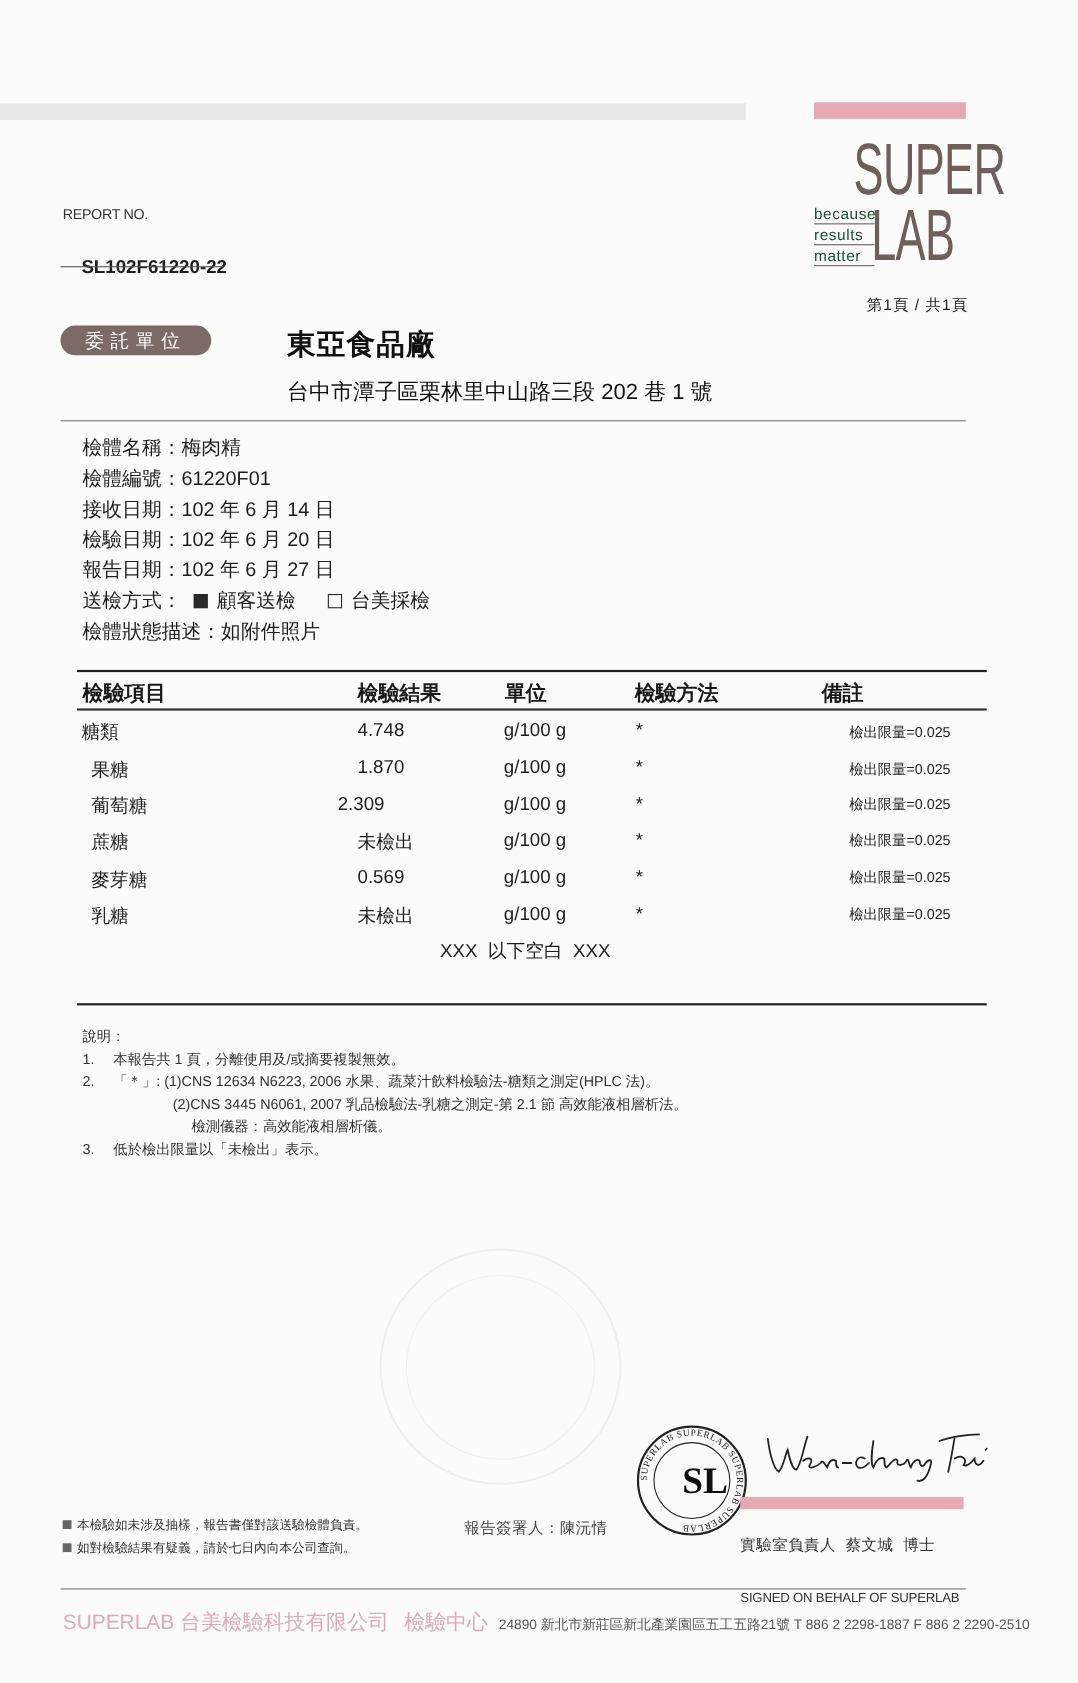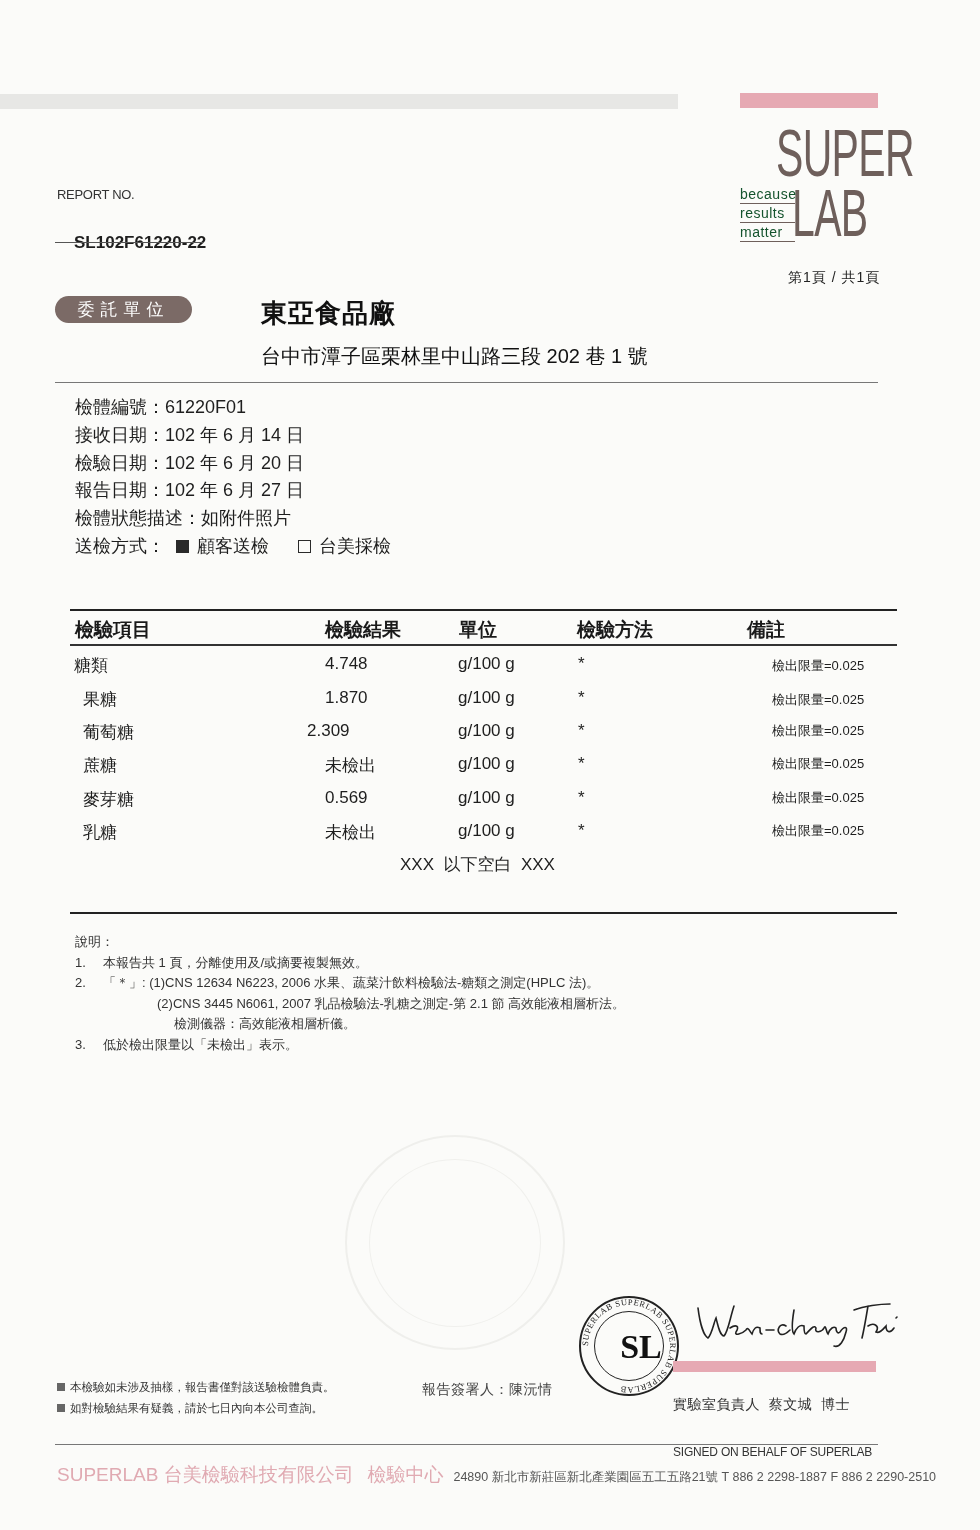--- a/index.html
+++ b/index.html
@@ -85,30 +85,31 @@
 <div class="abs report-no-label">REPORT NO.</div>
 <div class="abs report-no">SL102F61220-22</div>
 <div class="abs report-no-line"></div>
 
 <div class="abs client-pill">委託單位</div>
 <div class="abs client-name">東亞食品廠</div>
 <div class="abs client-addr">台中市潭子區栗林里中山路三段 202 巷 1 號</div>
 <div class="abs rule-1"></div>
 
 <div class="abs info-list">
+  <div class="info-row"><span>檢體名稱</span>：<span>梅肉精</span></div>
   <div class="info-row"><span>檢體編號</span>：<span>61220F01</span></div>
   <div class="info-row"><span>接收日期</span>：<span>102 年 6 月 14 日</span></div>
   <div class="info-row"><span>檢驗日期</span>：<span>102 年 6 月 20 日</span></div>
   <div class="info-row"><span>報告日期</span>：<span>102 年 6 月 27 日</span></div>
-  <div class="info-row"><span>檢體狀態描述</span>：<span>如附件照片</span></div>
   <div class="info-row">
     <span>送檢方式</span>：
     <span class="chk on"></span><span>顧客送檢</span>
     <span class="chk off"></span><span>台美採檢</span>
   </div>
+  <div class="info-row"><span>檢體狀態描述</span>：<span>如附件照片</span></div>
 </div>
 
 <div class="abs rule-thick-top"></div>
 <div class="abs th" style="left:75px">檢驗項目</div>
 <div class="abs th" style="left:325px">檢驗結果</div>
 <div class="abs th" style="left:459px">單位</div>
 <div class="abs th" style="left:577px">檢驗方法</div>
 <div class="abs th" style="left:747px">備註</div>
 <div class="abs rule-header-bottom"></div>
 

